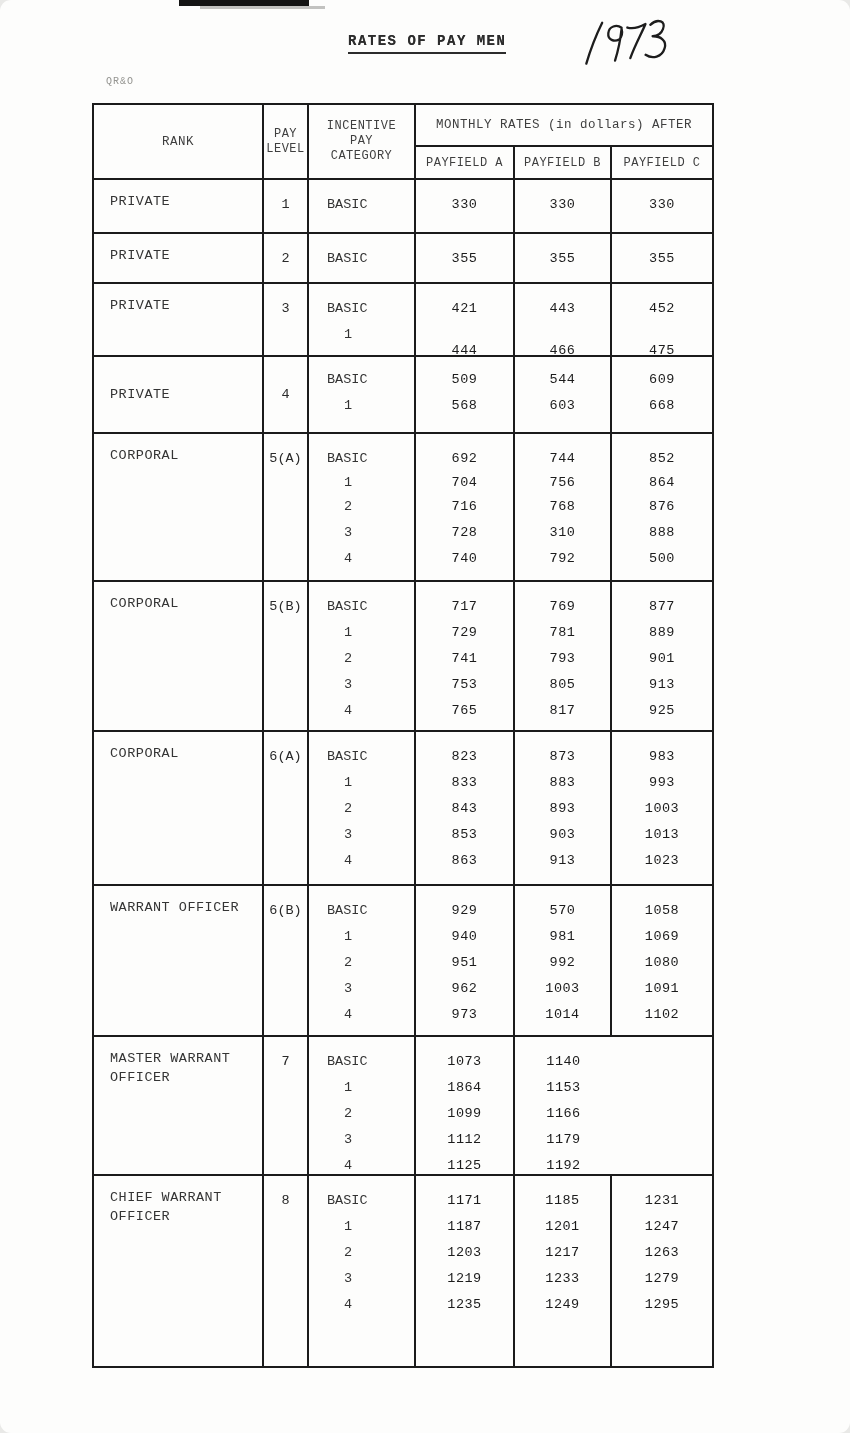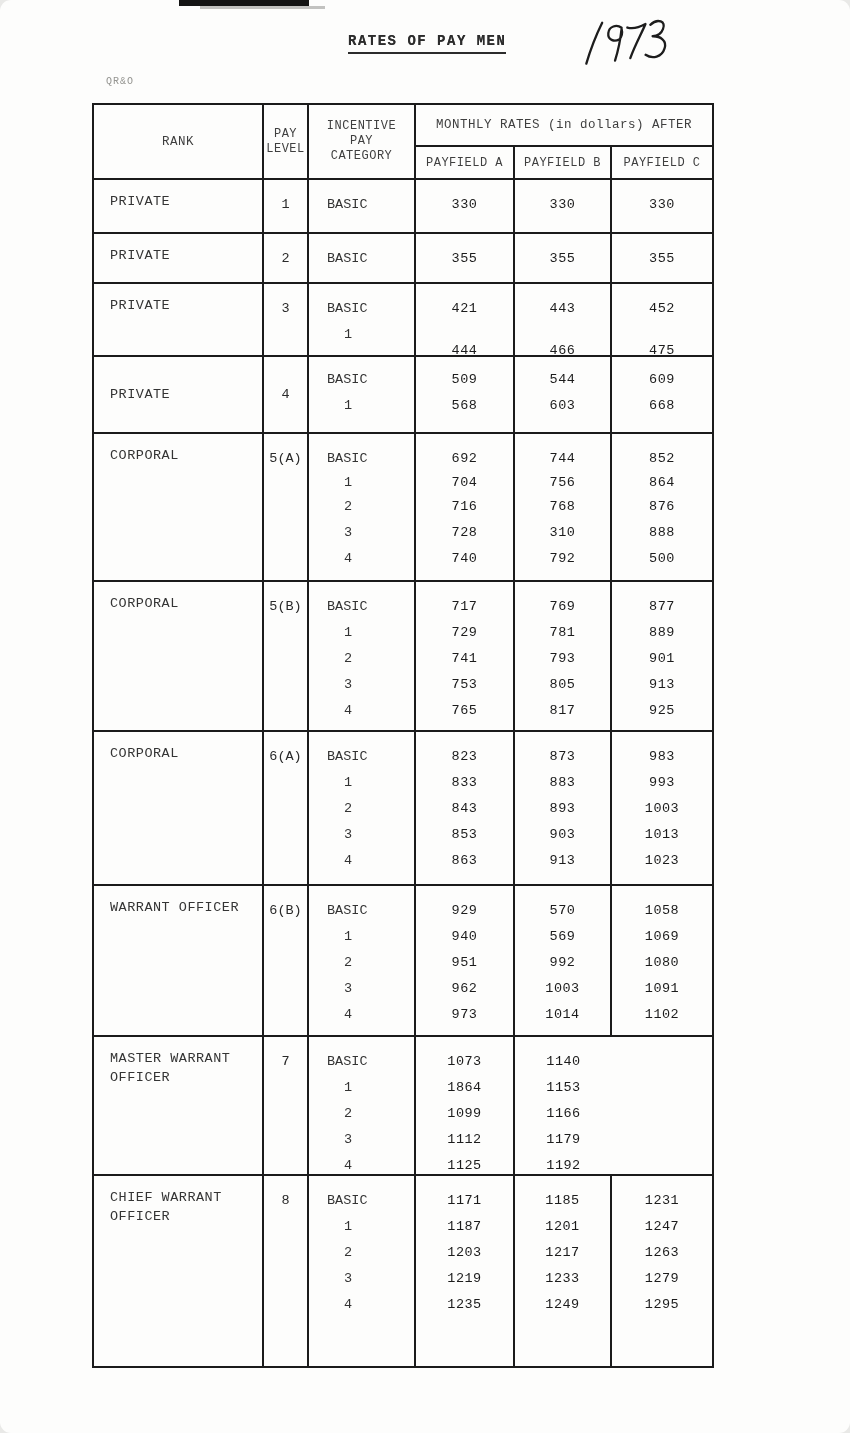--- a/index.html
+++ b/index.html
@@ -346,21 +346,21 @@
           </div>
           <div class="cell vcell">
             <div class="line">929</div>
             <div class="line">940</div>
             <div class="line">951</div>
             <div class="line">962</div>
             <div class="line">973</div>
           </div>
           <div class="cell vcell">
             <div class="line">570</div>
-            <div class="line">569</div>
+            <div class="line">981</div>
             <div class="line">992</div>
             <div class="line">1003</div>
             <div class="line">1014</div>
           </div>
           <div class="cell vcell">
             <div class="line">1058</div>
             <div class="line">1069</div>
             <div class="line">1080</div>
             <div class="line">1091</div>
             <div class="line">1102</div>

